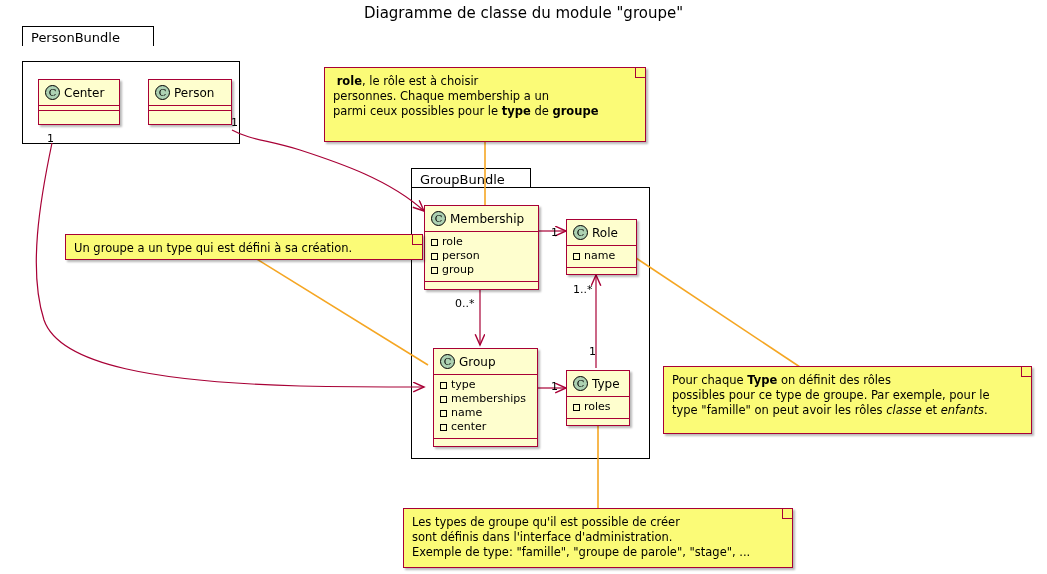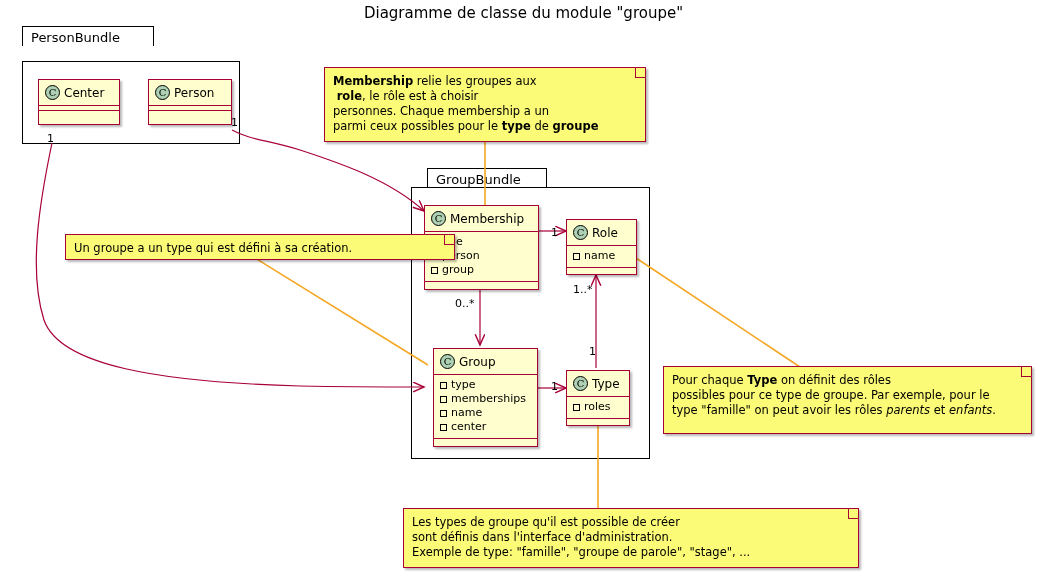--- a/index.html
+++ b/index.html
@@ -154,21 +154,21 @@
 
 <div id="canvas">
 
   <div class="title">Diagramme de classe du module "groupe"</div>
 
   <div class="package-tab" style="left:22px; top:26px; width:132px; height:20px;">
     <span class="pkg-label">PersonBundle</span>
   </div>
   <div class="package" style="left:22px; top:61px; width:218px; height:83px;"></div>
 
-  <div class="package-tab" style="left:411px; top:168px; width:120px; height:32px;margin-left:16px;">
+  <div class="package-tab" style="left:411px; top:168px; width:120px; height:32px;">
     <span class="pkg-label">GroupBundle</span>
   </div>
   <div class="package" style="left:411px; top:187px; width:239px; height:272px;"></div>
 
   <svg class="edges" viewBox="0 0 1047 574">
     <defs>
       <marker id="arrowOpen" markerWidth="12" markerHeight="12" refX="10" refY="4" orient="auto">
         <path d="M1,0 L10,4 L1,8" fill="none" stroke="#a80036" stroke-width="1.2"></path>
       </marker>
       <marker id="arrowOpenUp" markerWidth="12" markerHeight="12" refX="10" refY="4" orient="auto">
@@ -306,38 +306,37 @@
   <div class="edge-label" style="left:231px; top:116px;">1</div>
   <div class="edge-label" style="left:47px; top:132px;">1</div>
   <div class="edge-label" style="left:551px; top:226px;">1</div>
   <div class="edge-label" style="left:455px; top:297px;">0..*</div>
   <div class="edge-label" style="left:573px; top:283px;">1..*</div>
   <div class="edge-label" style="left:589px; top:345px;">1</div>
   <div class="edge-label" style="left:551px; top:380px;">1</div>
 
   <div class="note" style="left:324px; top:67px; width:322px; height:75px;">
     <div class="fold"></div>
-    <div><b>Membership</b> relie les groupes aux</div>
     <div>&nbsp;<b>role</b>, le rôle est à choisir</div>
     <div>personnes. Chaque membership a un</div>
     <div>parmi ceux possibles pour le <b>type</b> de <b>groupe</b></div>
   </div>
 
-  <div class="note" style="left:65px; top:234px; width:390px; height:26px;">
+  <div class="note" style="left:65px; top:234px; width:358px; height:26px;">
     <div class="fold"></div>
     <div>Un groupe a un type qui est défini à sa création.</div>
   </div>
 
   <div class="note" style="left:663px; top:366px; width:369px; height:68px;">
     <div class="fold"></div>
     <div>Pour chaque <b>Type</b> on définit des rôles</div>
     <div>possibles pour ce type de groupe. Par exemple, pour le</div>
-    <div>type "famille" on peut avoir les rôles <i>parents</i> et <i>enfants</i>.</div>
-  </div>
-
-  <div class="note" style="left:403px; top:508px; width:456px; height:60px;">
+    <div>type "famille" on peut avoir les rôles <i>classe</i> et <i>enfants</i>.</div>
+  </div>
+
+  <div class="note" style="left:403px; top:508px; width:390px; height:60px;">
     <div class="fold"></div>
     <div>Les types de groupe qu'il est possible de créer</div>
     <div>sont définis dans l'interface d'administration.</div>
     <div>Exemple de type: "famille", "groupe de parole", "stage", ...</div>
   </div>
 
 </div>
 
 </body></html>

